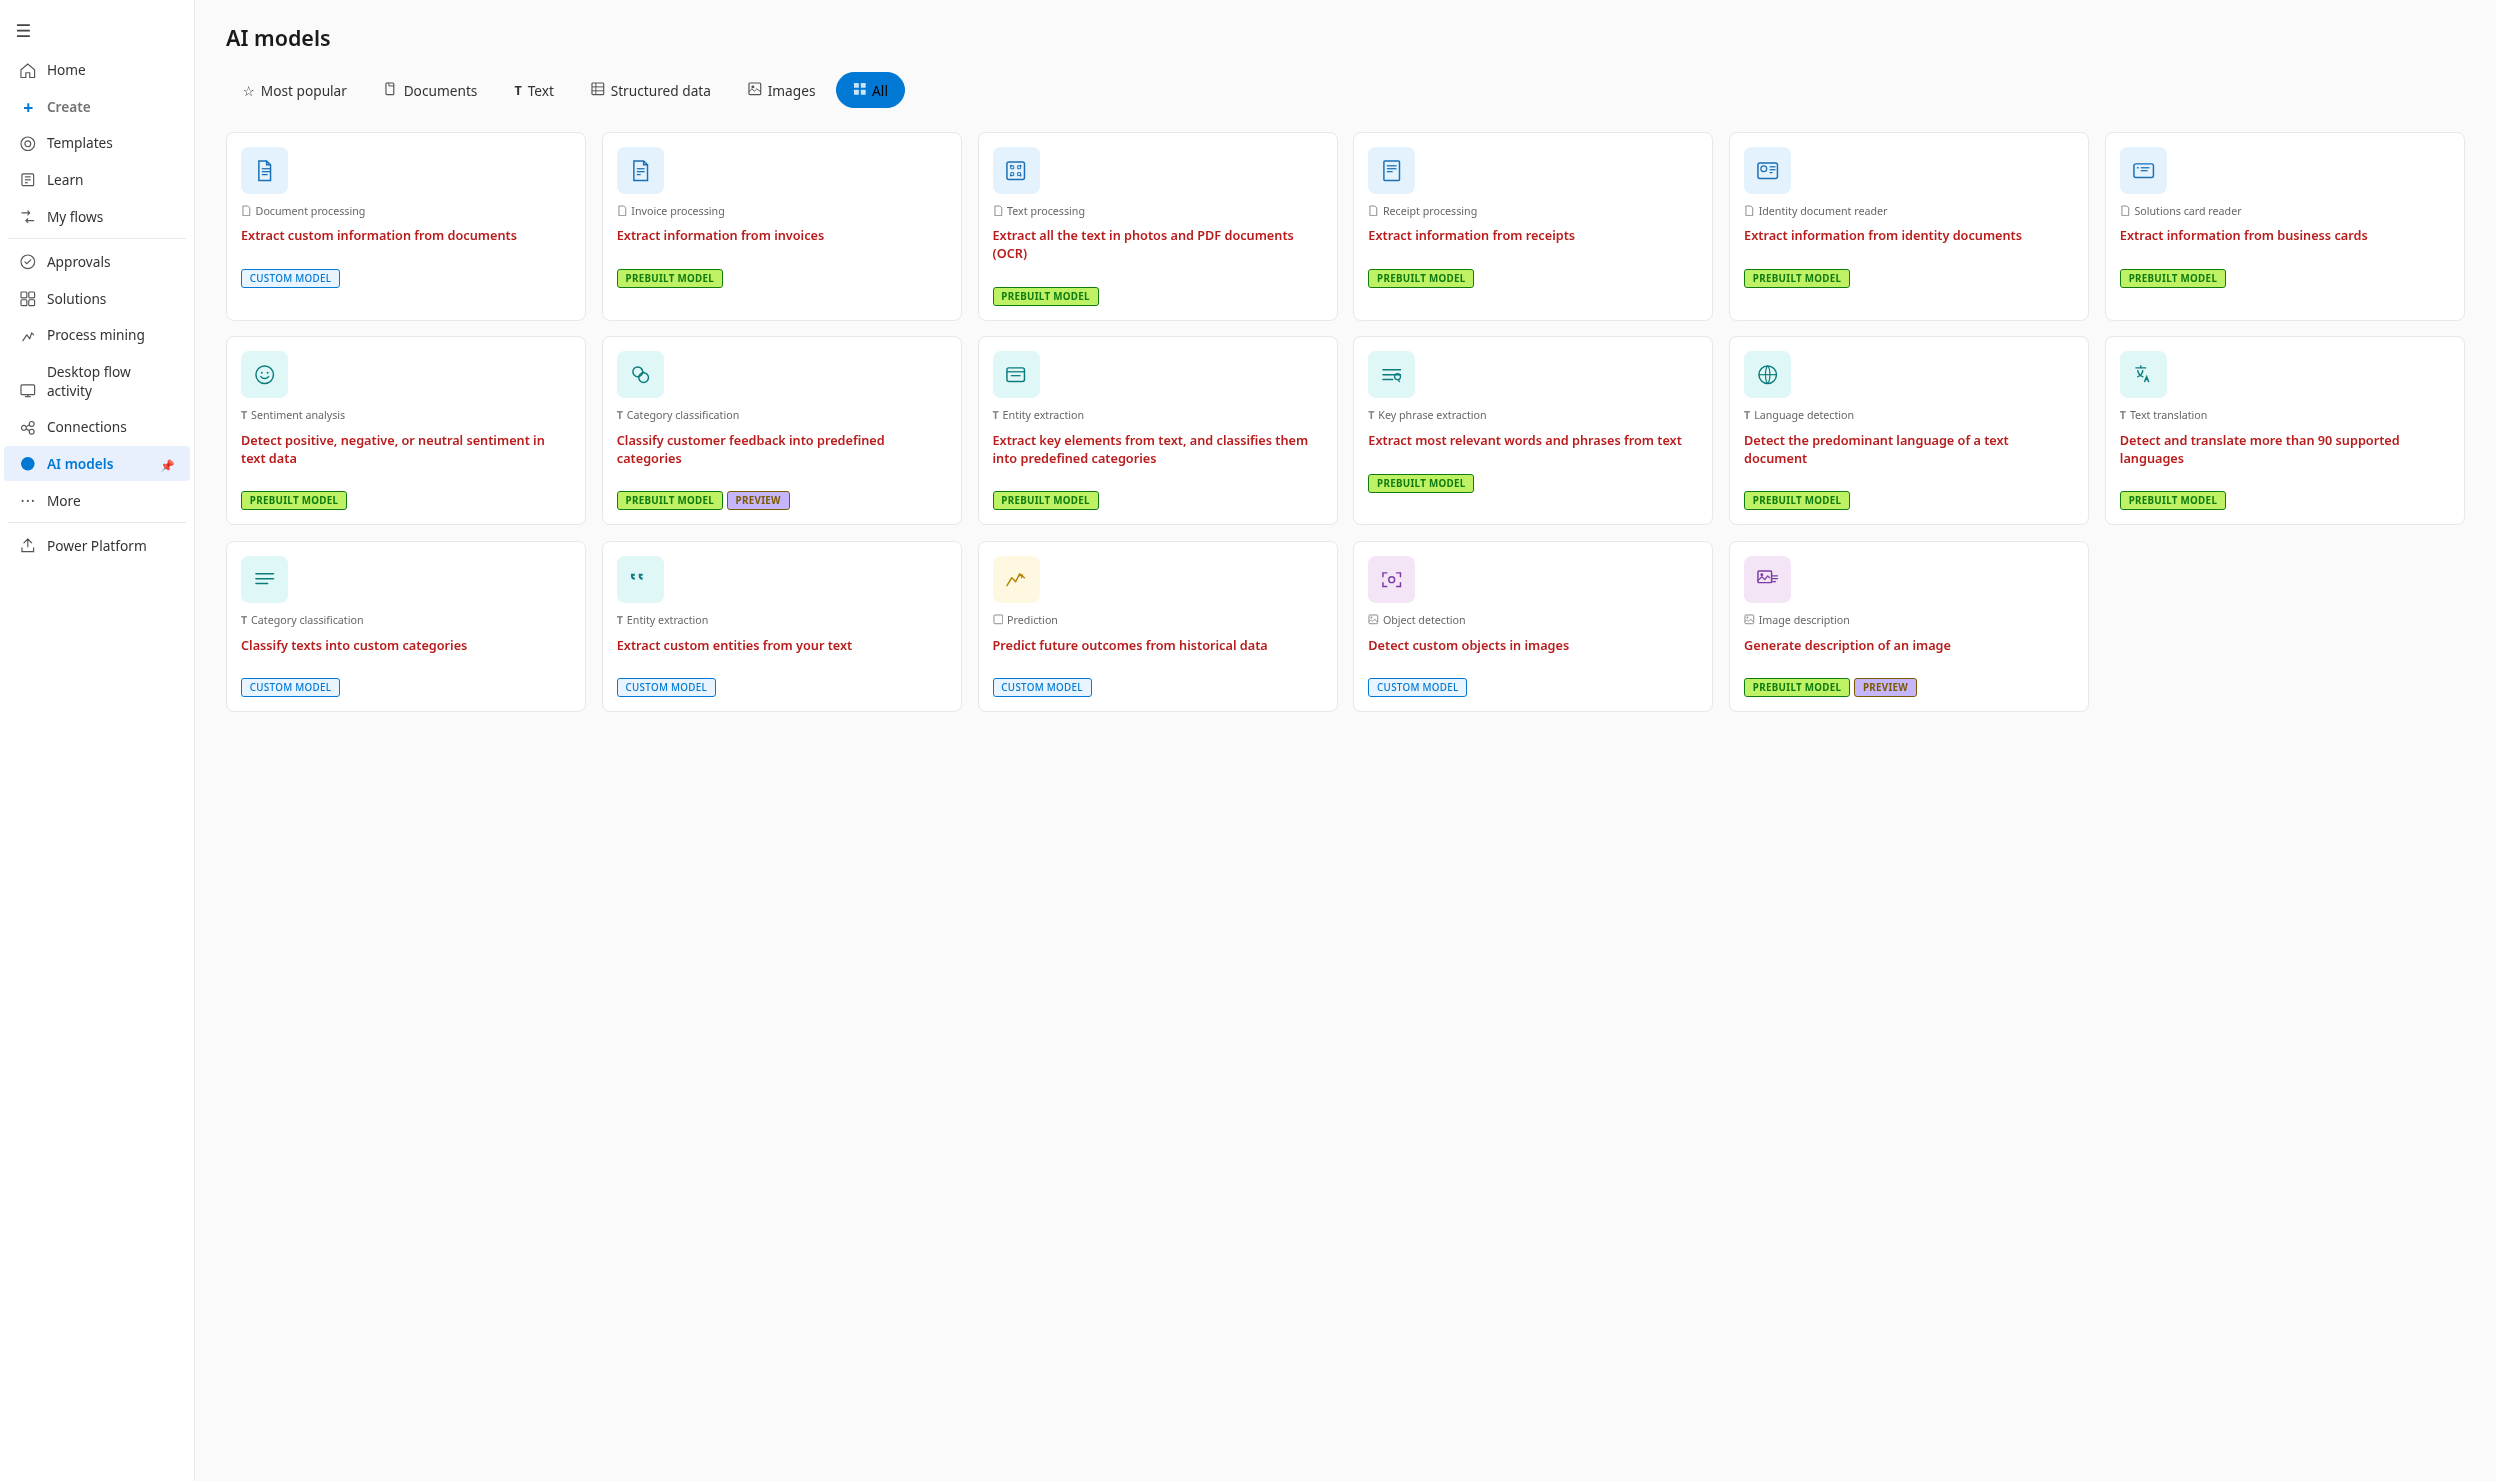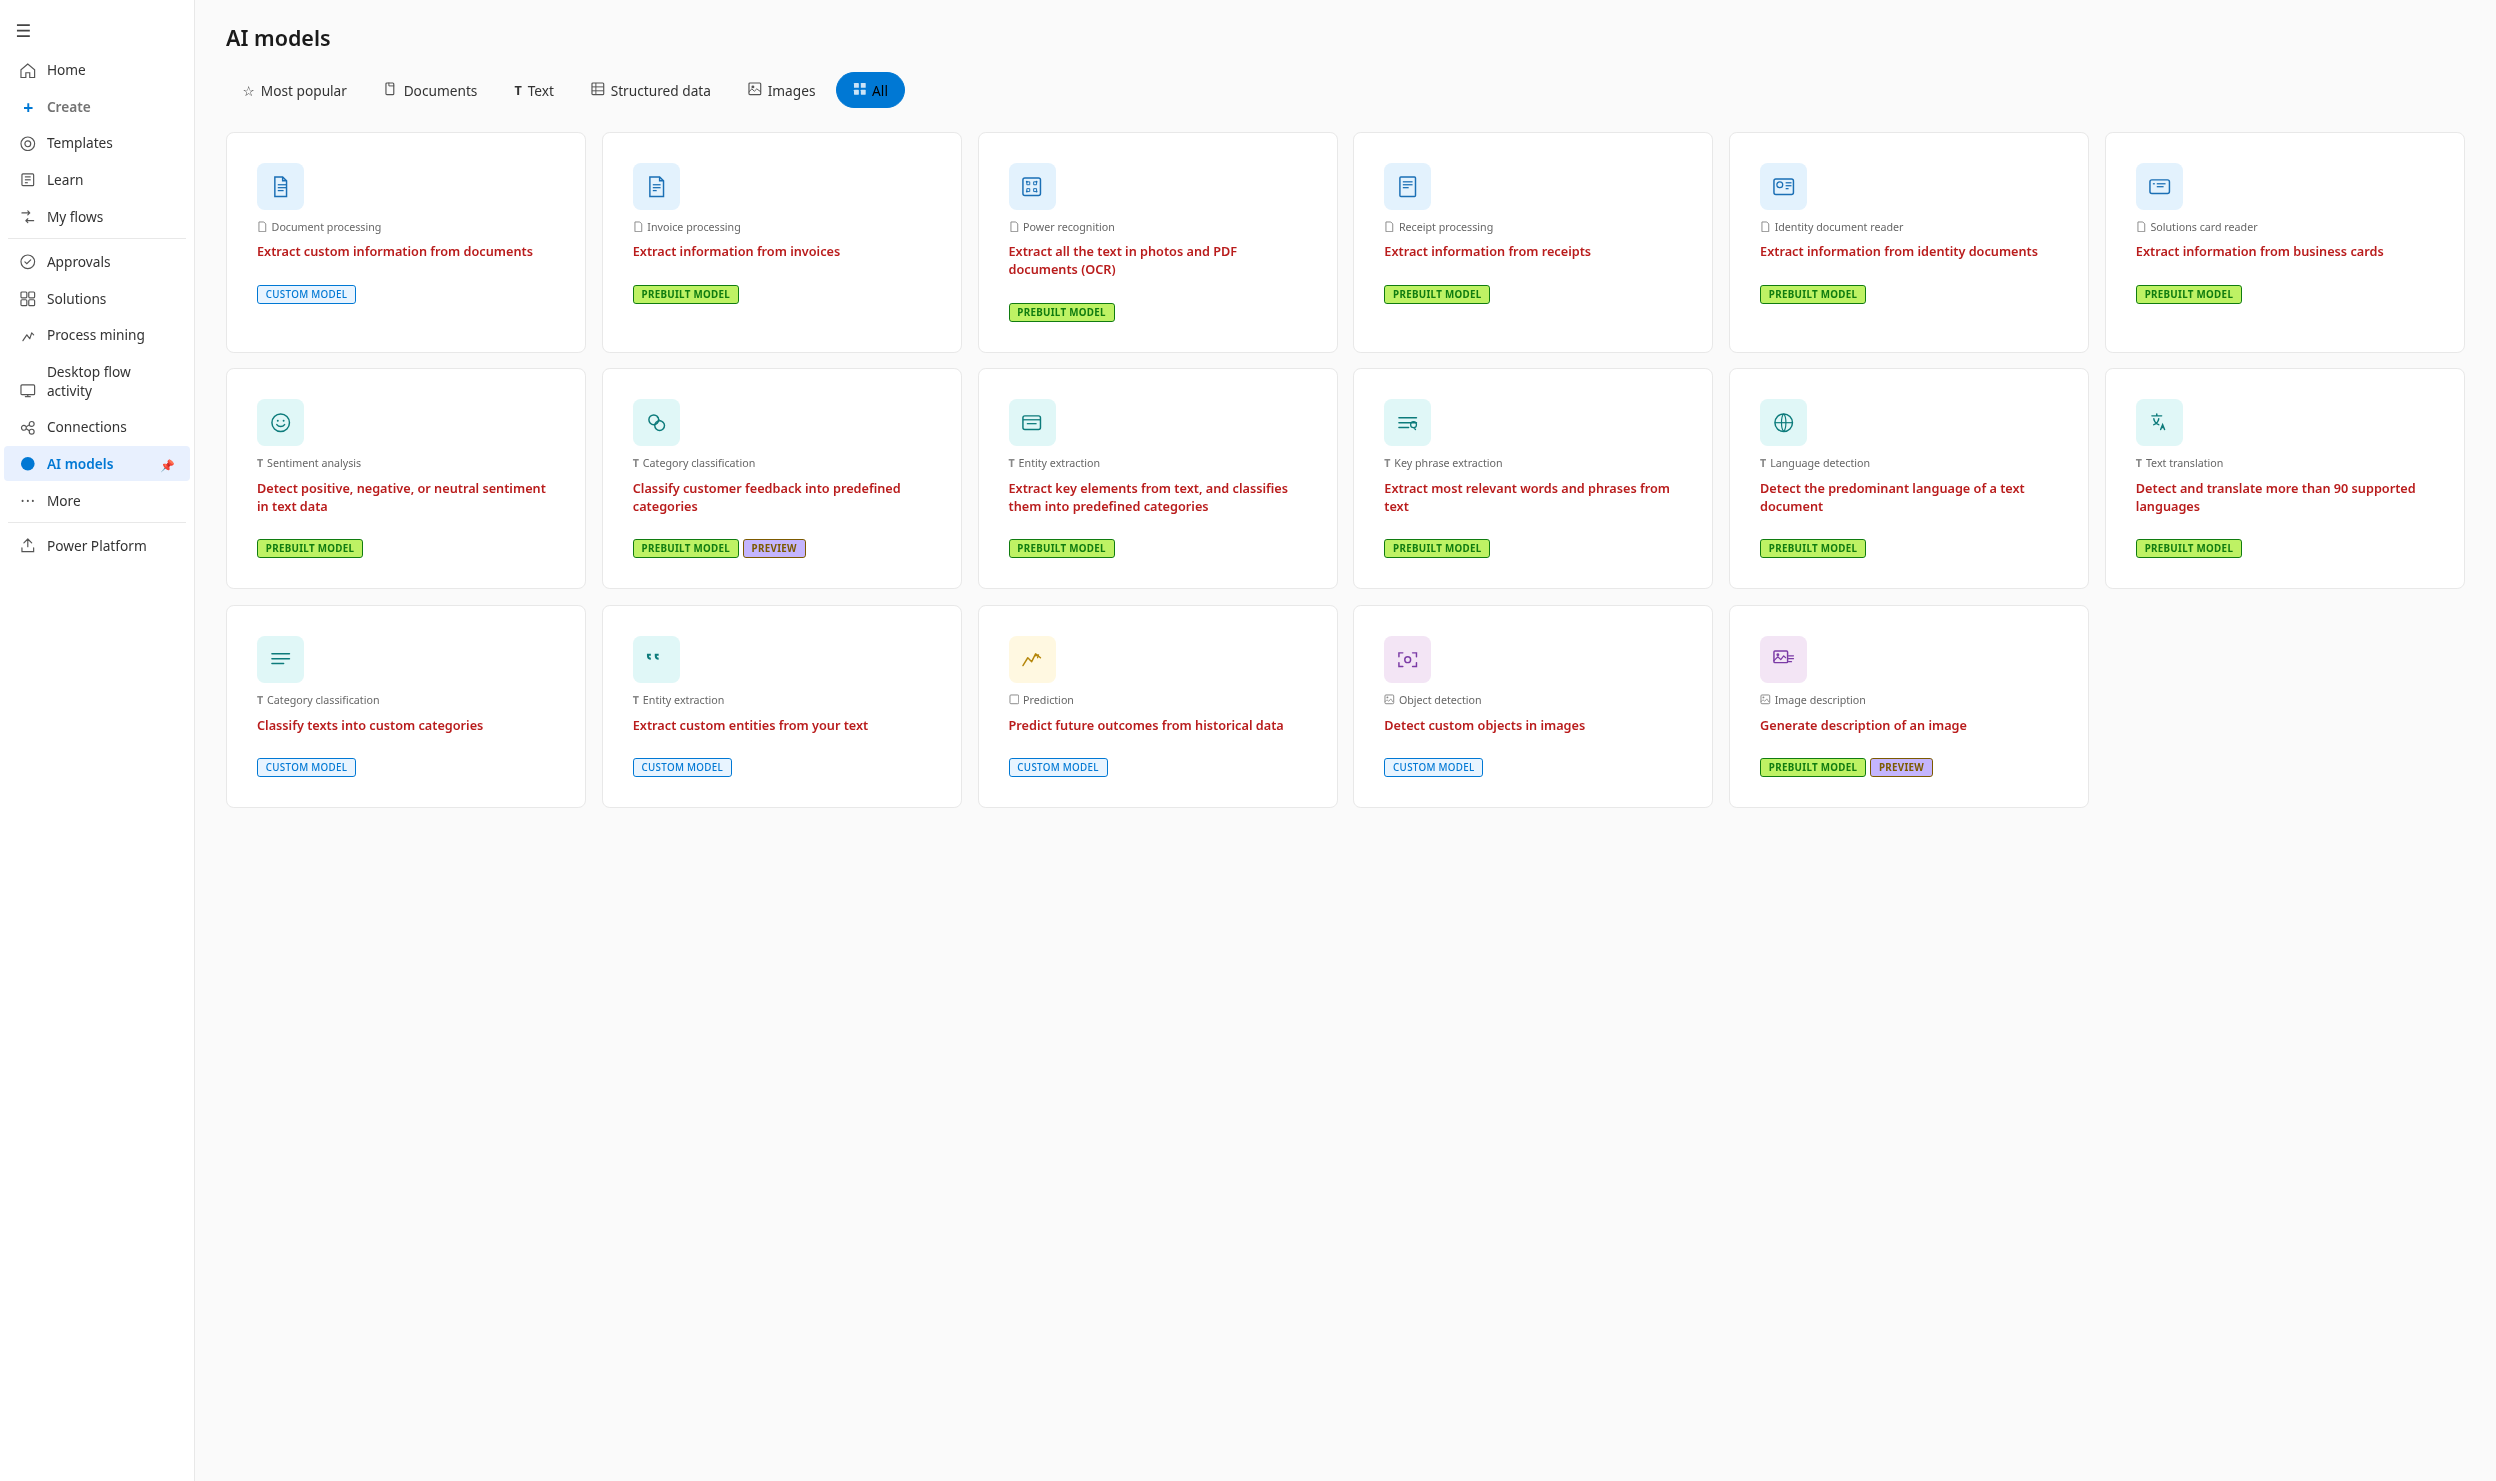--- a/index.html
+++ b/index.html
@@ -59,21 +59,21 @@
     .cards-grid {
       display: grid;
       grid-template-columns: repeat(6, 1fr);
       gap: 15.6px;
     }
     
     .card {
       background: #fff;
       border: 1px solid #e8e8e8;
       border-radius: 7.8px;
-      padding: 30px;
+      padding: 14px;
       cursor: pointer;
       transition: box-shadow 0.15s;
       display: flex;
       flex-direction: column;
       gap: 9.8px;
     }
     
     .card-icon-wrapper {
       width: 47px; height: 47px;
       border-radius: 7.8px;
@@ -338,21 +338,21 @@
         <svg width="23.4" height="23.4" viewBox="0 0 24 24" fill="none">
             <rect x="3" y="3" width="18" height="18" rx="2" stroke="#1a6fb5" stroke-width="1.5" fill="none"></rect>
             <path d="M7 7h3v3H7z M14 7h3v3h-3z M7 14h3v3H7z M14 14h3v3h-3z" stroke="#1a6fb5" stroke-width="1" fill="none"></path>
             <path d="M7 7L7 7 M17 7L17 7 M7 17L7 17 M17 17L17 17" stroke="#1a6fb5" stroke-width="2" stroke-linecap="round"></path>
           </svg>
       </div>
       <div class="card-type-label">
         <svg width="10.7" height="10.7" viewBox="0 0 11 11" fill="none">
             <path d="M2 1h5l2 2v8H2V1z" stroke="#888" stroke-width="1" fill="none"></path>
           </svg>
-        <span>Power recognition</span>
+        <span>Text processing</span>
       </div>
       <div class="card-title">Extract all the text in photos and PDF documents (OCR)</div>
       <div class="card-badges">
           <span class="badge prebuilt">PREBUILT MODEL</span>
         </div>
     </div>
       <div class="card">
       <div class="card-icon-wrapper blue">
         <svg width="23.4" height="23.4" viewBox="0 0 24 24" fill="none">
             <rect x="4" y="2" width="16" height="20" rx="1" stroke="#1a6fb5" stroke-width="1.5" fill="none"></rect>

